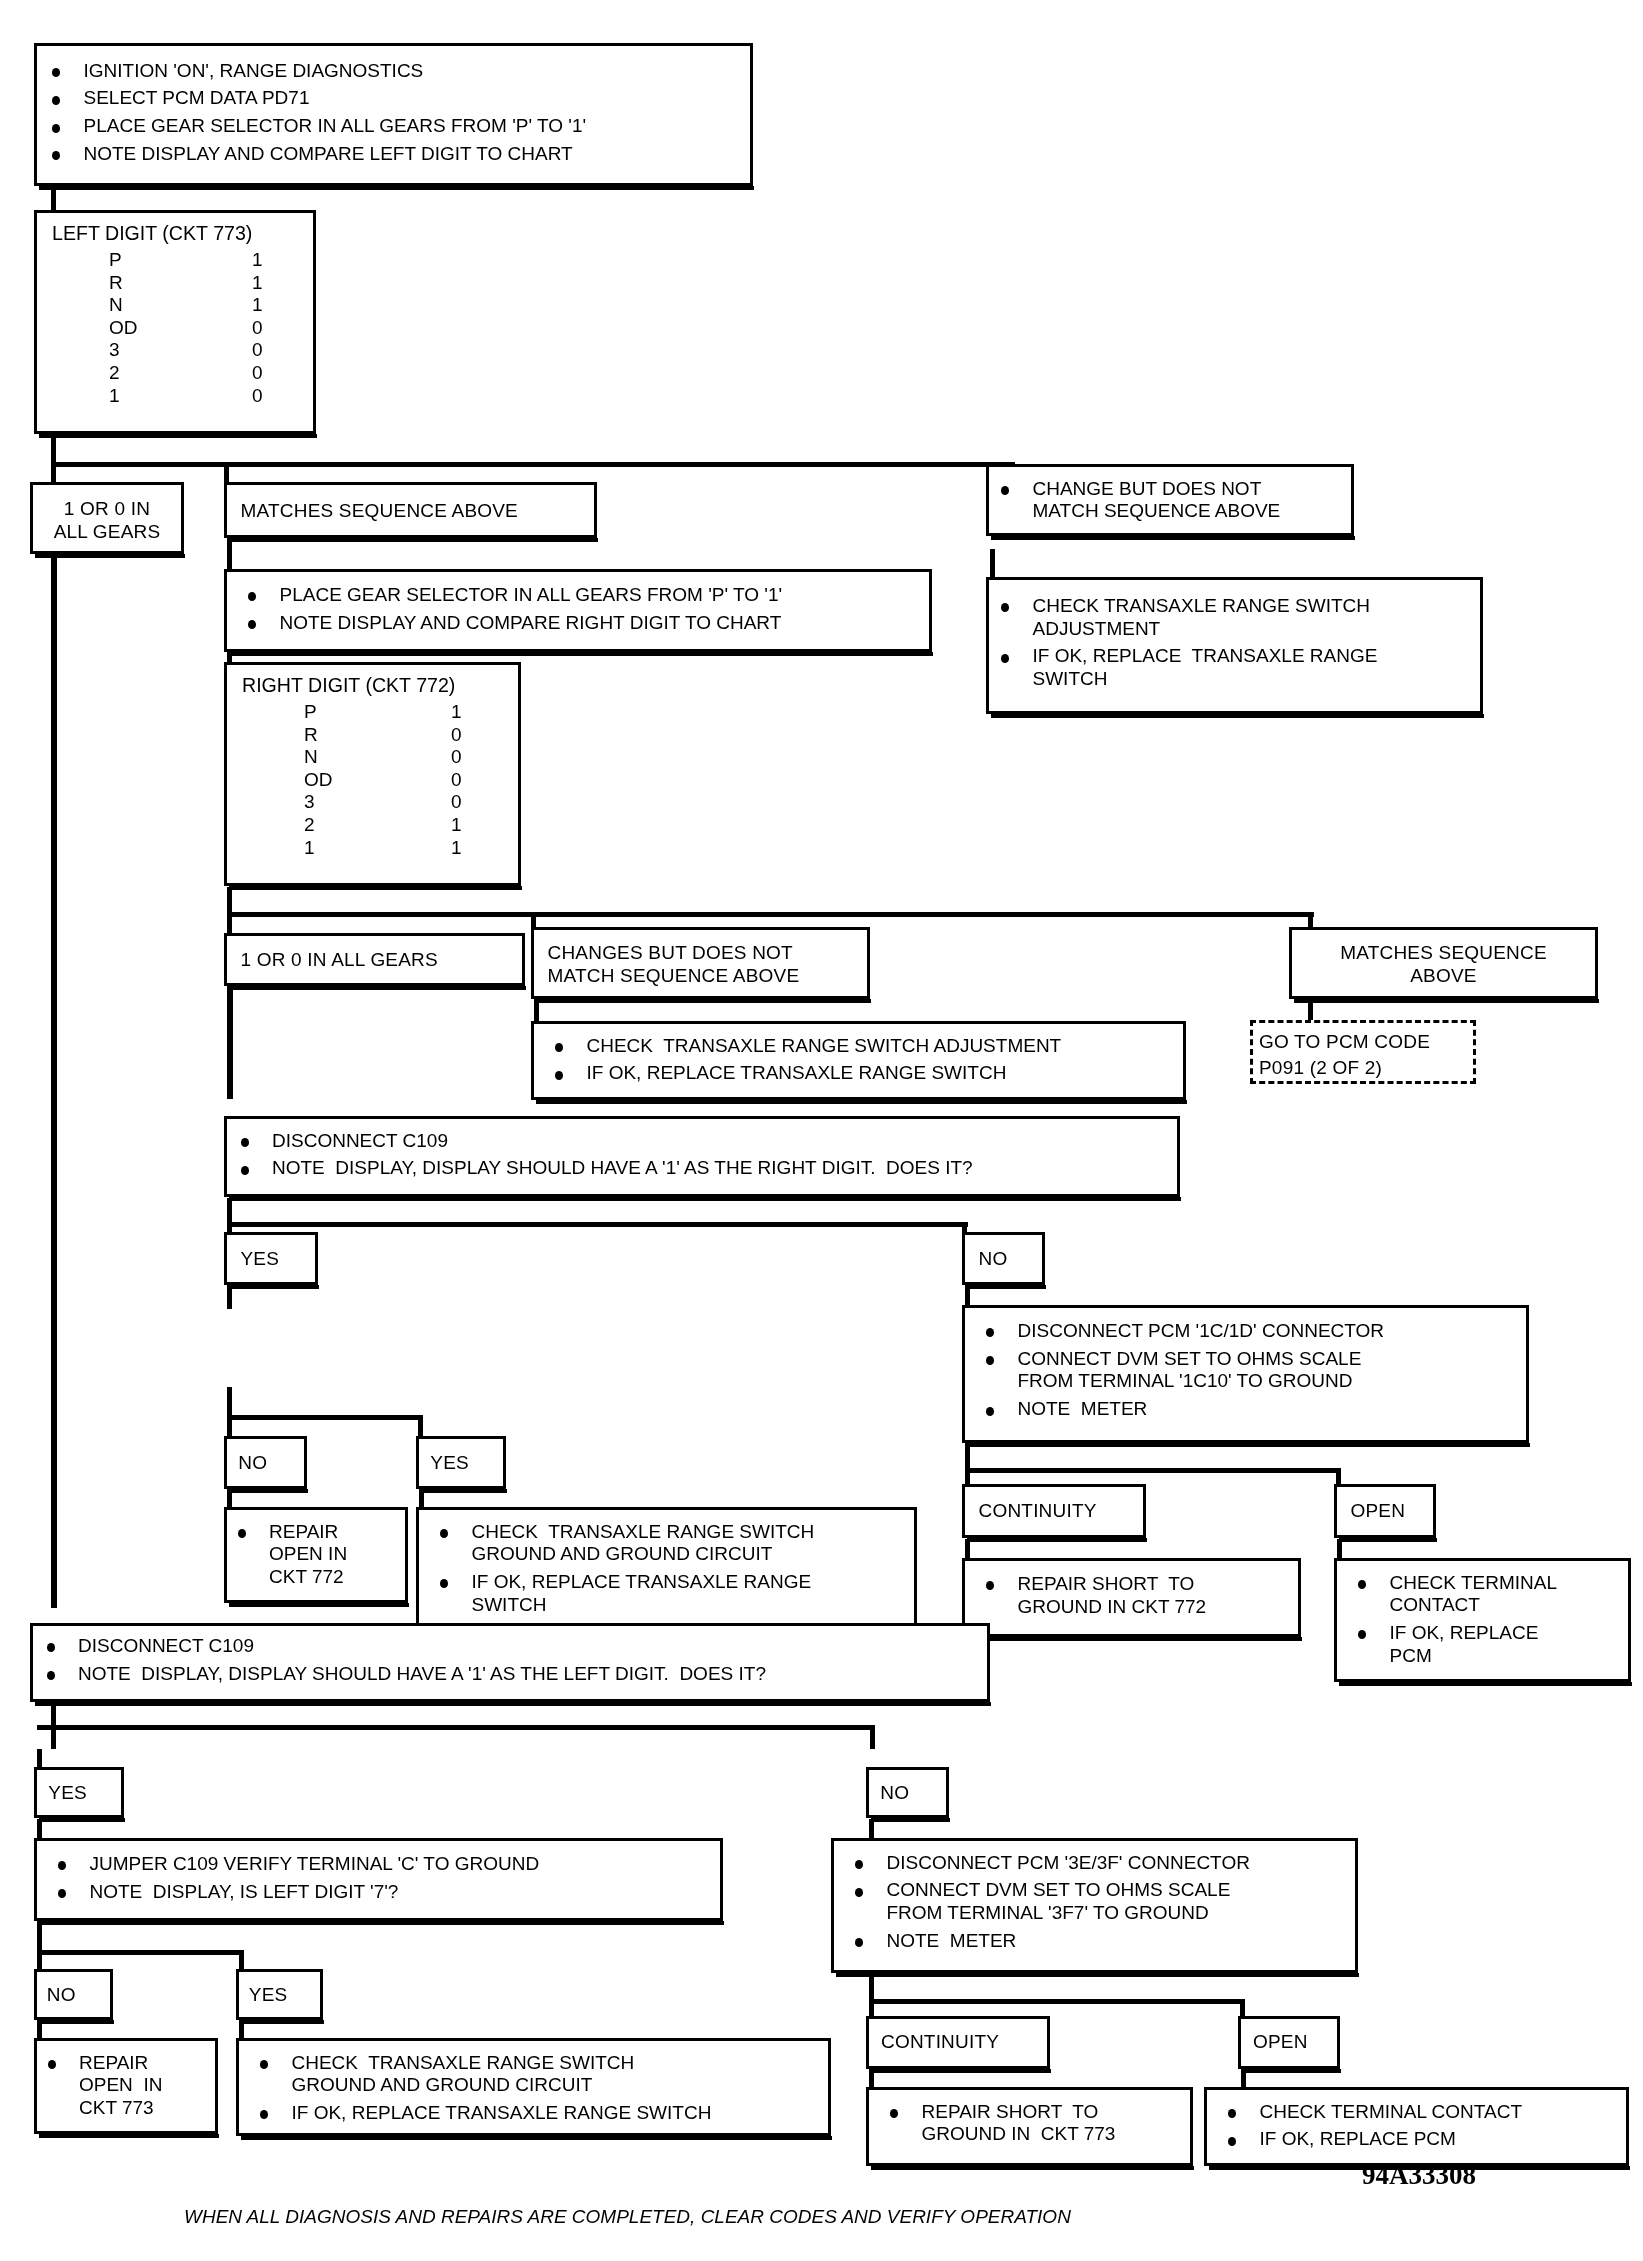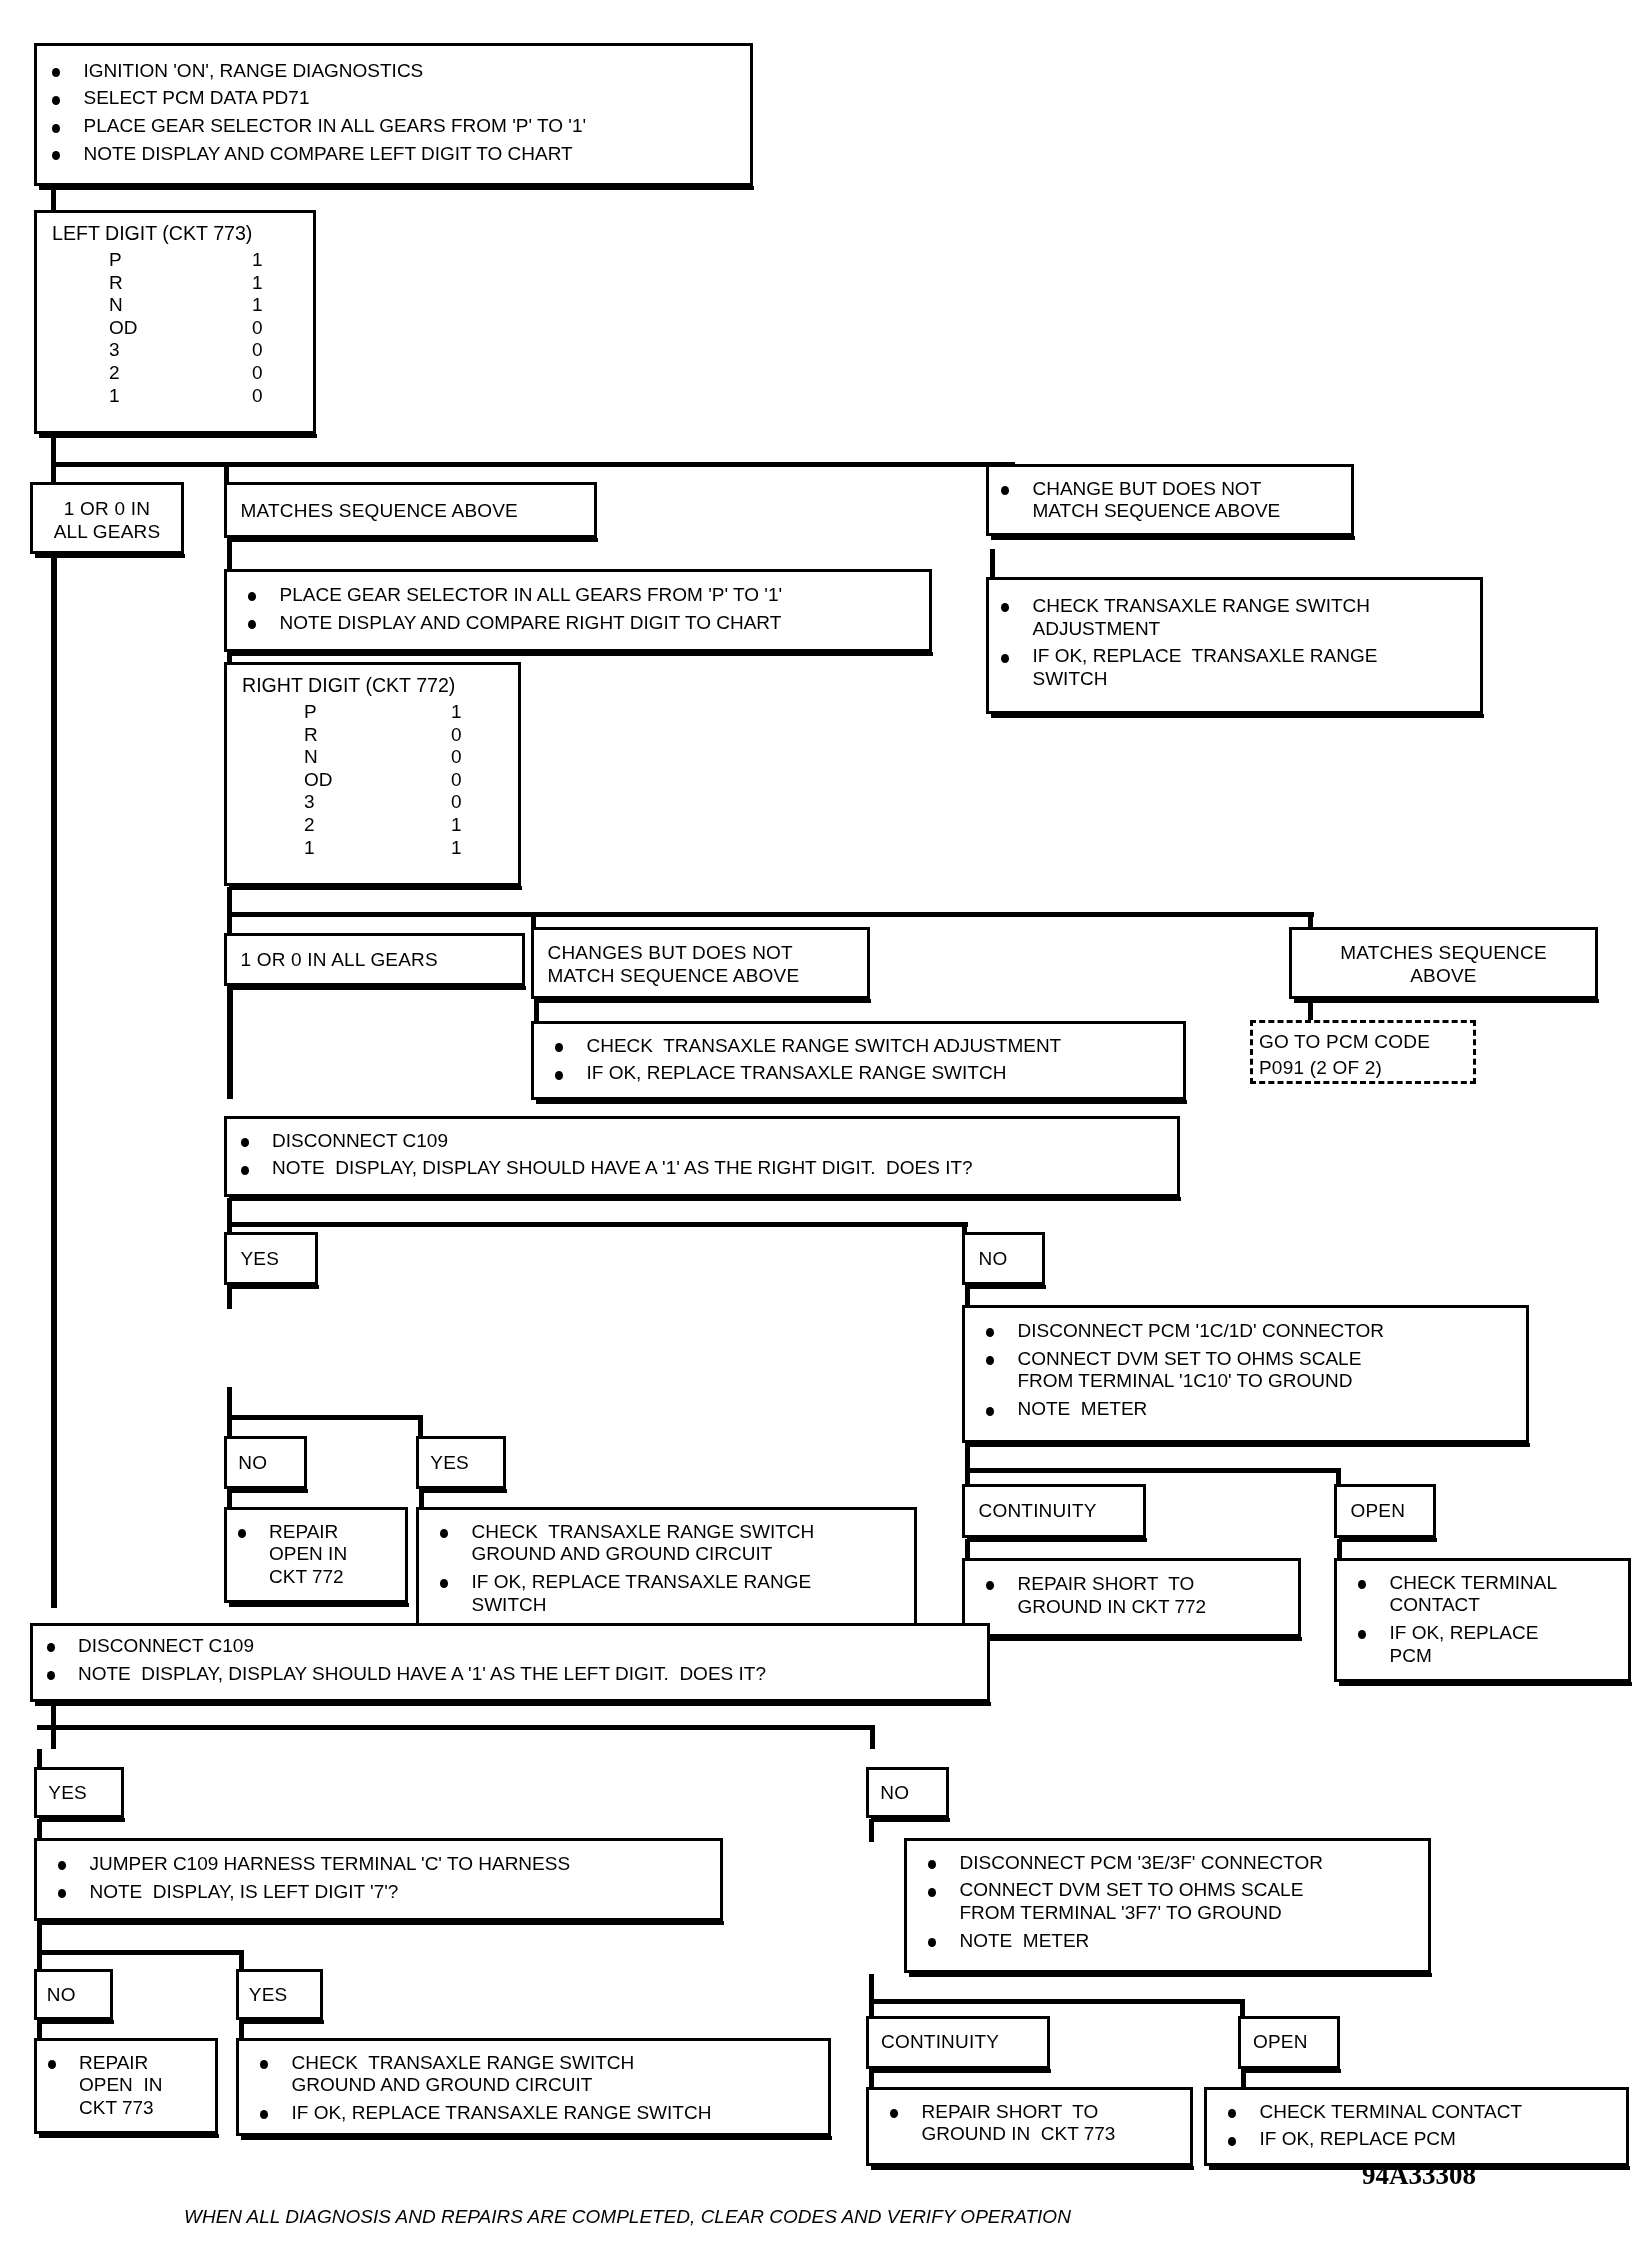--- a/index.html
+++ b/index.html
@@ -317,26 +317,26 @@
   <div class="ln" style="left:37px;top:1819px;width:5.3px;height:24px;"></div>
   <div class="ln" style="left:37px;top:1725px;width:18px;height:5.3px;"></div>
 
   <div class="box" style="left:866px;top:1767px;width:83px;height:51px;">
     <div class="txt" style="left:11.3px;top:11.3px;">NO</div>
   </div>
   <div class="ln" style="left:869px;top:1819px;width:5.3px;height:22.6px;"></div>
 
   <div class="box" style="left:34px;top:1838px;width:689px;height:83px;">
     <ul class="bl" style="left:13.5px;top:12px;">
-      <li>JUMPER C109 HARNESS TERMINAL 'C' TO HARNESS</li>
+      <li>JUMPER C109 VERIFY TERMINAL 'C' TO GROUND</li>
       <li>NOTE  DISPLAY, IS LEFT DIGIT '7'?</li>
     </ul>
   </div>
 
-  <div class="box" style="left:904px;top:1838px;width:527px;height:135px;">
+  <div class="box" style="left:831px;top:1838px;width:527px;height:135px;">
     <ul class="bl" style="left:13.5px;top:10.5px;">
       <li>DISCONNECT PCM '3E/3F' CONNECTOR</li>
       <li>CONNECT DVM SET TO OHMS SCALE
 FROM TERMINAL '3F7' TO GROUND</li>
       <li>NOTE  METER</li>
     </ul>
   </div>
 
   <div class="ln" style="left:37px;top:1921px;width:5.3px;height:32px;"></div>
   <div class="ln" style="left:37px;top:1950px;width:207px;height:5.3px;"></div>

